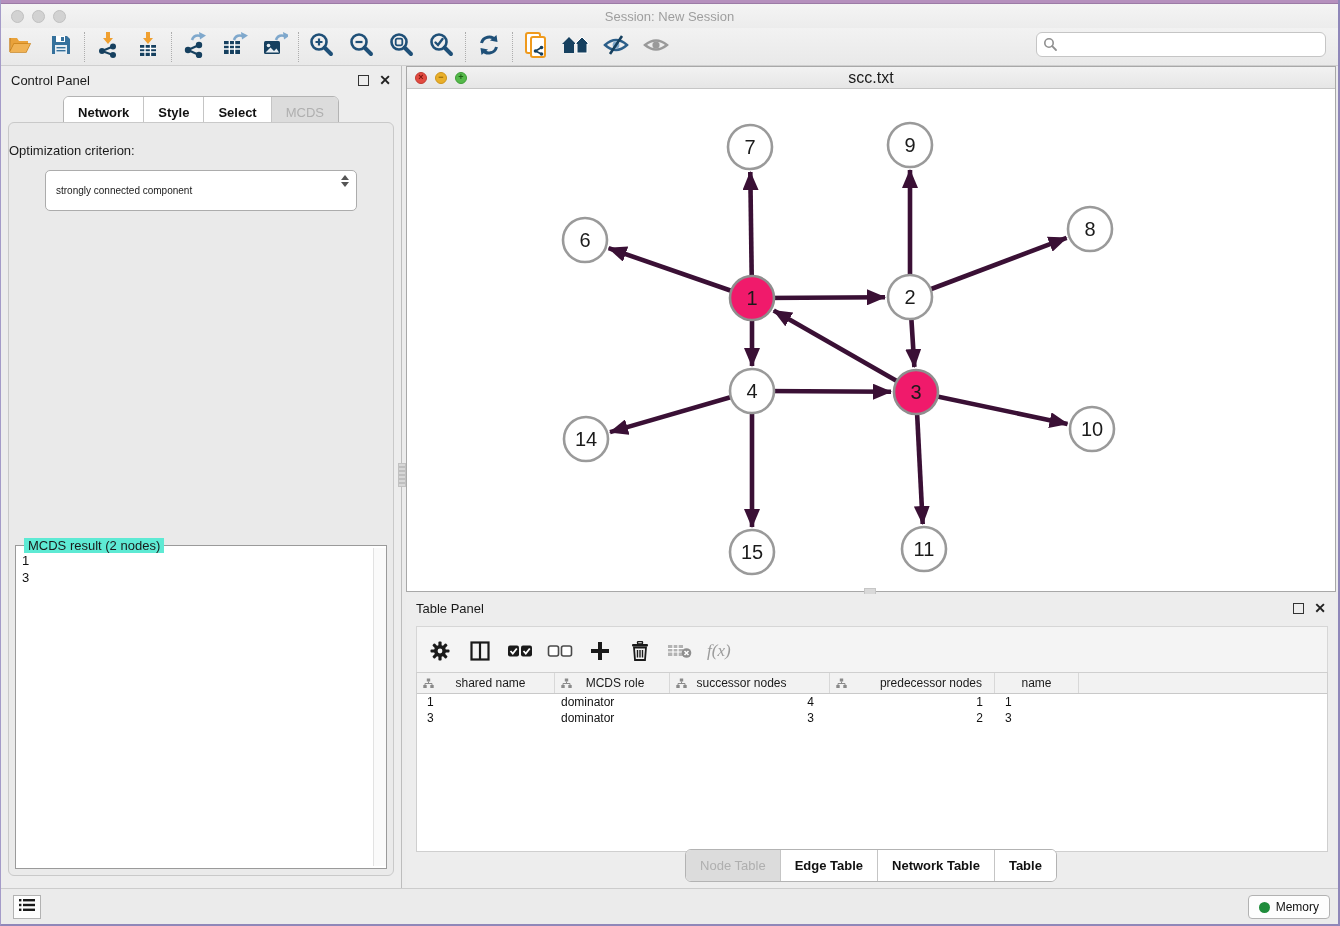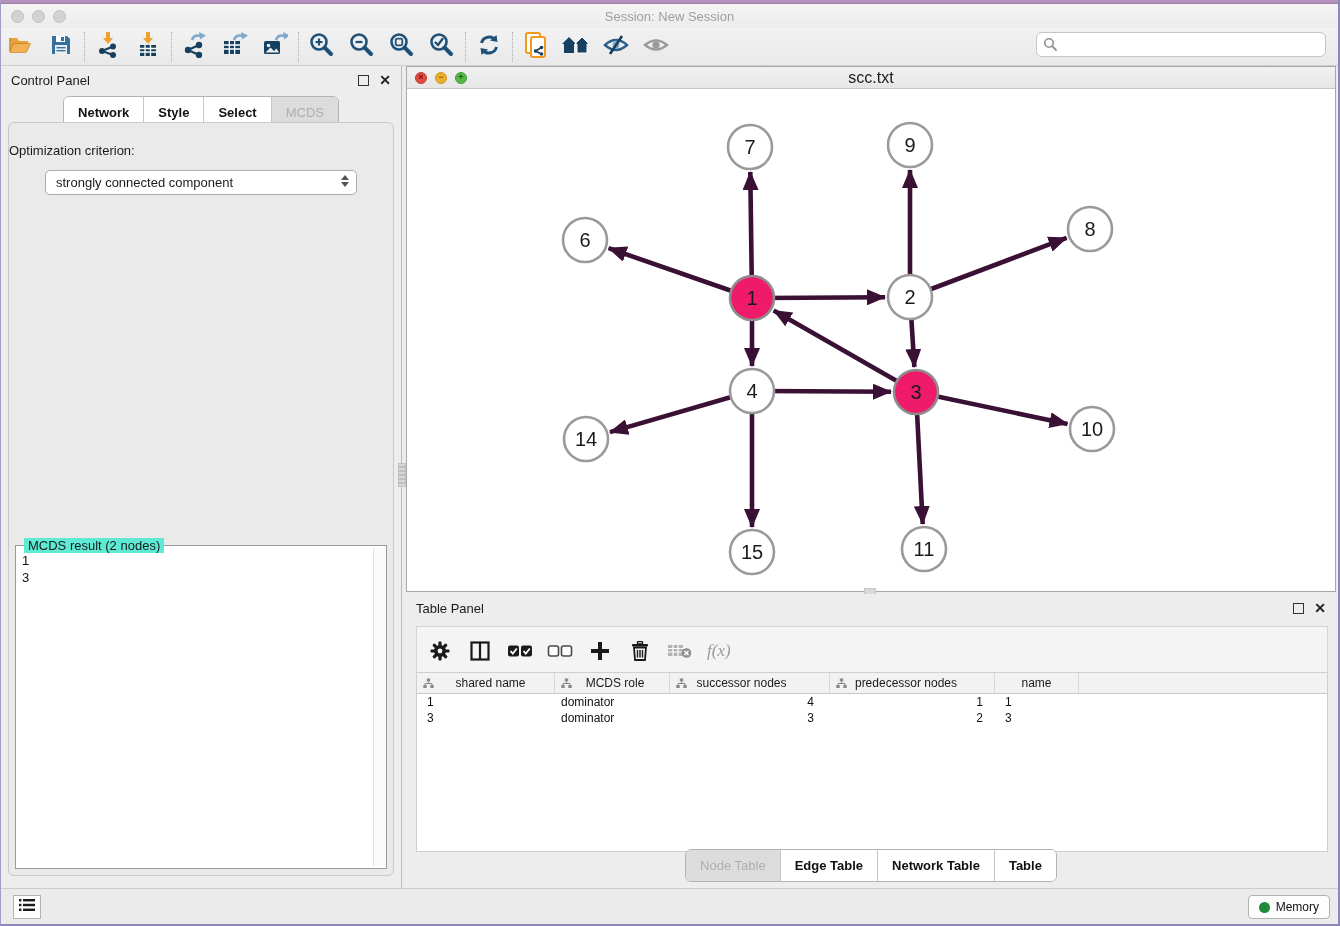--- a/index.html
+++ b/index.html
@@ -35,22 +35,22 @@
   .close-x { font-size:14px; font-weight:bold; color:#222; line-height:1; }
   .cp-tabs { display:flex; justify-content:center; margin-top:2px; }
   .seg-tabs { display:flex; border:1px solid #B3B3B3; border-radius:6px; overflow:hidden; background:#fff; }
   .seg-tab { padding:8px 14px; font-size:13px; font-weight:600; color:#111; background:#fff;
     border-right:1px solid #C5C5C5; }
   .seg-tab:last-child { border-right:none; }
   .seg-tab.active { background:#DCDCDC; color:#AFAFAF; font-weight:400; }
   .cp-content { position:absolute; left:7px; right:7px; top:56px; bottom:12px;
     background:#EAEAEA; border:1px solid #C9C9C9; border-radius:6px; padding-top:20px; }
   .opt-label { font-size:13px; color:#1a1a1a; margin-bottom:12px; }
-  .dropdown { position:relative; margin:0 36px; height:25px; background:#fff;
-    border:1px solid #ACACAC; border-radius:5px; font-size:13px; color:#1a1a1a;
+  .dropdown { position:relative; margin:0 36px; height:41px; background:#fff;
+    border:1px solid #ACACAC; border-radius:5px; font-size:10px; color:#1a1a1a;
     display:flex; align-items:center; padding-left:10px; }
   .stepper { position:absolute; right:7px; top:4px; display:flex; flex-direction:column; gap:2px; }
   .stepper .up { width:0; height:0; border-left:4px solid transparent; border-right:4px solid transparent; border-bottom:5px solid #555; }
   .stepper .down { width:0; height:0; border-left:4px solid transparent; border-right:4px solid transparent; border-top:5px solid #555; }
   .btn-row { display:flex; justify-content:center; gap:14px; margin-top:14px; }
   .ui-btn { background:linear-gradient(#FFFFFF,#F4F4F4); border:1px solid #ACACAC; border-radius:5px;
     font-size:13px; color:#1a1a1a; padding:3px 16px; height:24px; }
   .result-box { position:absolute; left:6px; right:6px; top:422px; bottom:6px;
     border:1px solid #9A9A9A; background:#fff; }
   .result-legend { position:absolute; left:8px; top:-8px; background:#5eead4; padding:0 4px;
@@ -479,21 +479,21 @@
       </div>
       <div class="nt-col c2" style="justify-content:center;">
         <span class="sort-ico"><svg width="11" height="11" viewBox="0 0 11 11">
               <rect x="3.8" y="0.5" width="3.4" height="3" fill="#8a8a8a"></rect>
               <rect x="0.3" y="7" width="3.4" height="3" fill="#8a8a8a"></rect>
               <rect x="7.3" y="7" width="3.4" height="3" fill="#8a8a8a"></rect>
               <path d="M5.5 3.5 v2 M2 7 v-1.5 h7 V7" fill="none" stroke="#8a8a8a" stroke-width="1"></path>
             </svg></span>
         <span>successor nodes</span>
       </div>
-      <div class="nt-col c3" style="justify-content:center;">
+      <div class="nt-col c3" style="justify-content:flex-end;">
         <span class="sort-ico"><svg width="11" height="11" viewBox="0 0 11 11">
               <rect x="3.8" y="0.5" width="3.4" height="3" fill="#8a8a8a"></rect>
               <rect x="0.3" y="7" width="3.4" height="3" fill="#8a8a8a"></rect>
               <rect x="7.3" y="7" width="3.4" height="3" fill="#8a8a8a"></rect>
               <path d="M5.5 3.5 v2 M2 7 v-1.5 h7 V7" fill="none" stroke="#8a8a8a" stroke-width="1"></path>
             </svg></span>
         <span>predecessor nodes</span>
       </div>
       <div class="nt-col c4" style="justify-content:center; padding-left:0;">
         <span>name</span>

